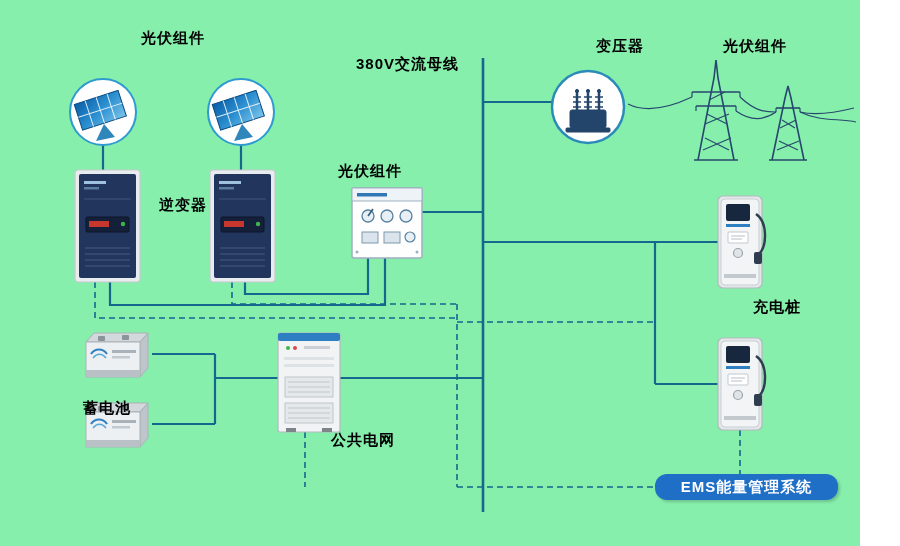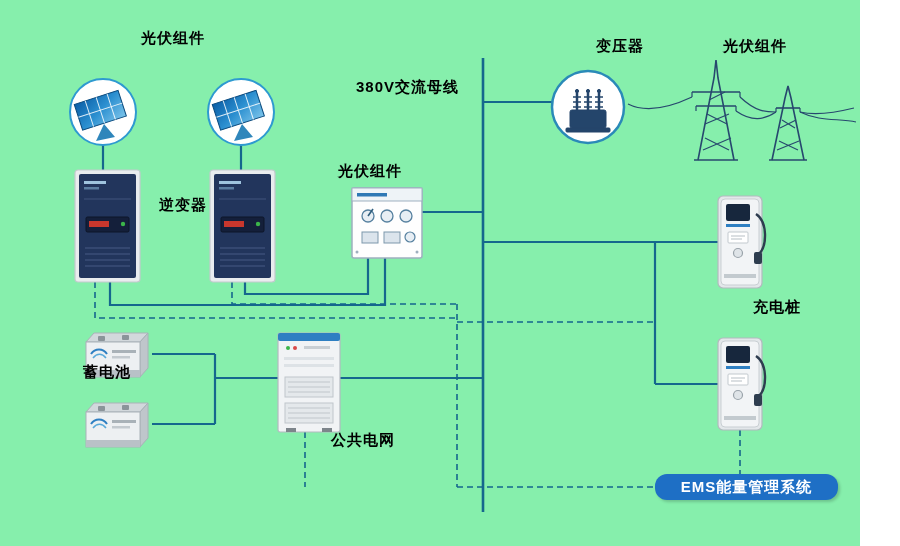--- a/index.html
+++ b/index.html
@@ -177,22 +177,22 @@
       <path d="M740,97 C 756,112 766,112 776,112" stroke-width="1.2"></path>
       <path d="M736,111 C 752,122 764,120 776,112" stroke-width="1.2"></path>
       <path d="M800,112 C 820,122 840,118 856,122" stroke-width="1.2"></path>
       <path d="M800,112 C 818,116 838,112 854,108" stroke-width="1.2"></path>
     </g>
   </svg>
 
   <div class="lbl" style="left:141px;top:30px">光伏组件</div>
   <div class="lbl" style="left:159px;top:197px">逆变器</div>
   <div class="lbl" style="left:338px;top:163px">光伏组件</div>
-  <div class="lbl" style="left:356px;top:79px">380V交流母线</div>
+  <div class="lbl" style="left:356px;top:56px">380V交流母线</div>
   <div class="lbl" style="left:596px;top:38px">变压器</div>
   <div class="lbl" style="left:723px;top:38px">光伏组件</div>
   <div class="lbl" style="left:753px;top:299px">充电桩</div>
-  <div class="lbl" style="left:83px;top:364px">蓄电池</div>
+  <div class="lbl" style="left:83px;top:400px">蓄电池</div>
   <div class="lbl" style="left:331px;top:432px">公共电网</div>
 
   <div class="ems">EMS能量管理系统</div>
 
 </div>
 
 </body></html>

